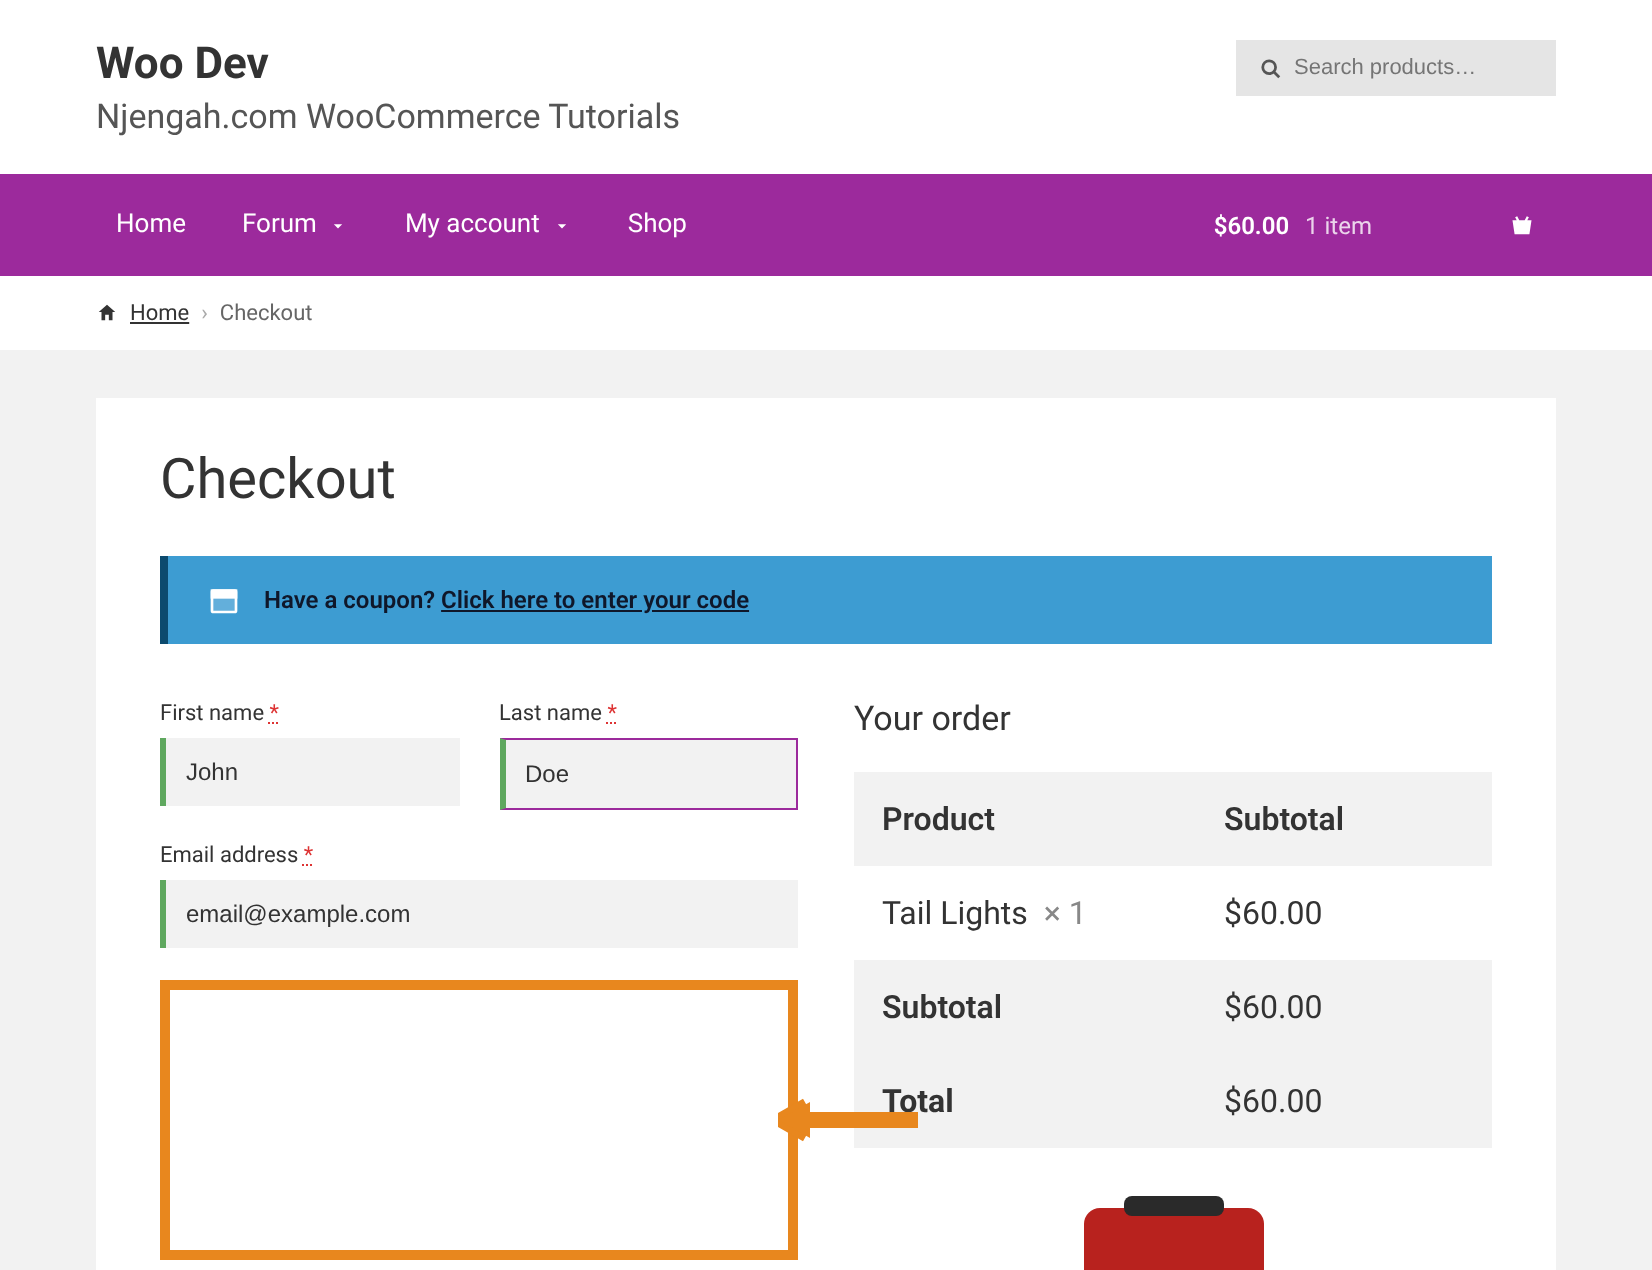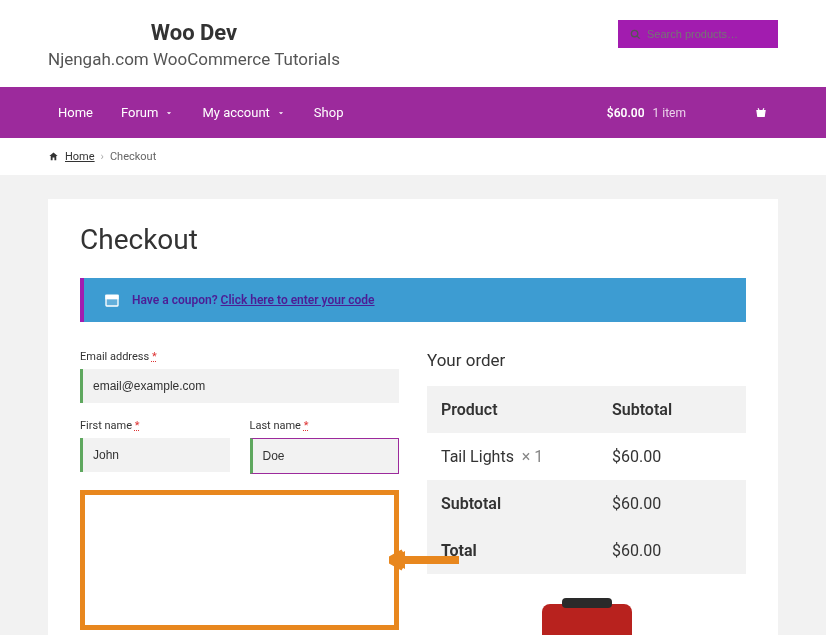--- a/index.html
+++ b/index.html
@@ -1,44 +1,44 @@
 <!DOCTYPE html>
 <html><head>
   <meta charset="utf-8">
   <style>
     * { margin: 0; padding: 0; box-sizing: border-box; }
     body { font-family: -apple-system, BlinkMacSystemFont, "Segoe UI", Roboto, sans-serif; background: #f2f2f2; color: #333; font-size: 13px; }
     
     .header-top { background: #fff; padding: 20px 0 18px; }
     .container { max-width: 750px; margin: 0 auto; padding: 0 10px; }
     .header-inner { display: flex; justify-content: space-between; align-items: flex-start; }
-    .site-title { font-size: 22px; font-weight: 700; color: #333; text-align: center; }
+    .site-title { font-size: 22px; font-weight: 700; color: #333; }
     .tagline { font-size: 17px; color: #555; margin-top: 4px; }
-    .search-box { background: #a21caf; padding: 8px 12px; width: 160px; display: flex; align-items: center; gap: 6px; }
+    .search-box { background: #e5e5e5; padding: 8px 12px; width: 160px; display: flex; align-items: center; gap: 6px; }
     .search-box svg { flex-shrink: 0; }
     .search-box input { border: none; background: transparent; font-size: 11px; width: 100%; outline: none; }
     
     .nav-bar { background: #9c2a9c; color: #fff; }
     .nav-inner { display: flex; justify-content: space-between; align-items: center; padding: 18px 10px; }
     .nav-menu { display: flex; gap: 28px; list-style: none; }
     .nav-item { color: #fff; font-size: 13px; display: flex; align-items: center; gap: 6px; cursor: pointer; }
     .nav-cart { display: flex; align-items: center; gap: 8px; font-size: 12px; }
     .nav-cart-count { opacity: 0.8; }
     .cart-icon { width: 14px; height: 14px; }
     
     .breadcrumb-bar { background: #fff; padding: 12px 0; font-size: 11px; }
     .breadcrumb-inner { display: flex; align-items: center; gap: 6px; color: #666; }
     .breadcrumb-link { text-decoration: underline; color: #333; cursor: pointer; }
     .breadcrumb-sep { color: #aaa; }
     
     .main-content { padding: 24px 0; }
     .content-box { background: #fff; padding: 24px 32px; }
     .page-title { font-size: 28px; font-weight: 400; color: #333; margin-bottom: 22px; }
     
-    .coupon-banner { background: #3d9cd2; color: #4c1d95; padding: 14px 20px; border-left: 4px solid #a21caf; display: flex; align-items: center; gap: 12px; font-size: 12px; font-weight: 600; margin-bottom: 28px; }
+    .coupon-banner { background: #3d9cd2; color: #0f172a; padding: 14px 20px; border-left: 4px solid #0c4a6e; display: flex; align-items: center; gap: 12px; font-size: 12px; font-weight: 600; margin-bottom: 28px; }
     .coupon-link { text-decoration: underline; cursor: pointer; }
     .coupon-icon { width: 16px; height: 16px; }
     
     .checkout-grid { display: flex; gap: 28px; }
     .billing-col { flex: 1; }
     .order-col { flex: 1; }
     
     .section-heading { font-size: 17px; font-weight: 400; color: #333; margin-bottom: 16px; }
     
     .form-row { display: flex; gap: 20px; margin-bottom: 16px; }
@@ -144,33 +144,33 @@
             <rect x="3" y="5" width="18" height="5" fill="#fff"></rect>
           </svg>
         <span><span>Have a coupon?</span> <span class="coupon-link">Click here to enter your code</span></span>
       </div>
 
       <div class="checkout-grid">
         <div class="billing-col">
 
           <div class="form-row">
             <div class="form-field">
-              <label class="form-label"><span>Email address</span> <span class="required">*</span></label>
-              <input type="text" class="form-input" value="email@example.com" style="">
-            </div>
-          </div>
-
-          <div class="form-row">
-            <div class="form-field">
               <label class="form-label"><span>First name</span> <span class="required">*</span></label>
               <input type="text" class="form-input" value="John" style="">
             </div>
             <div class="form-field">
               <label class="form-label"><span>Last name</span> <span class="required">*</span></label>
               <input type="text" class="form-input active" value="Doe" style="">
+            </div>
+          </div>
+
+          <div class="form-row">
+            <div class="form-field">
+              <label class="form-label"><span>Email address</span> <span class="required">*</span></label>
+              <input type="text" class="form-input" value="email@example.com" style="">
             </div>
           </div>
 
           <div class="highlight-box">
             <svg class="arrow" width="70" height="24" viewBox="0 0 70 24">
                 <path d="M70 12 L10 12 M10 12 L0 12 L14 4 M0 12 L14 20" stroke="#e8871e" stroke-width="6" fill="none"></path>
                 <path d="M0 12 L16 3 L16 21 Z" fill="#e8871e"></path>
                 <rect x="12" y="8" width="58" height="8" fill="#e8871e"></rect>
               </svg>
           </div>

